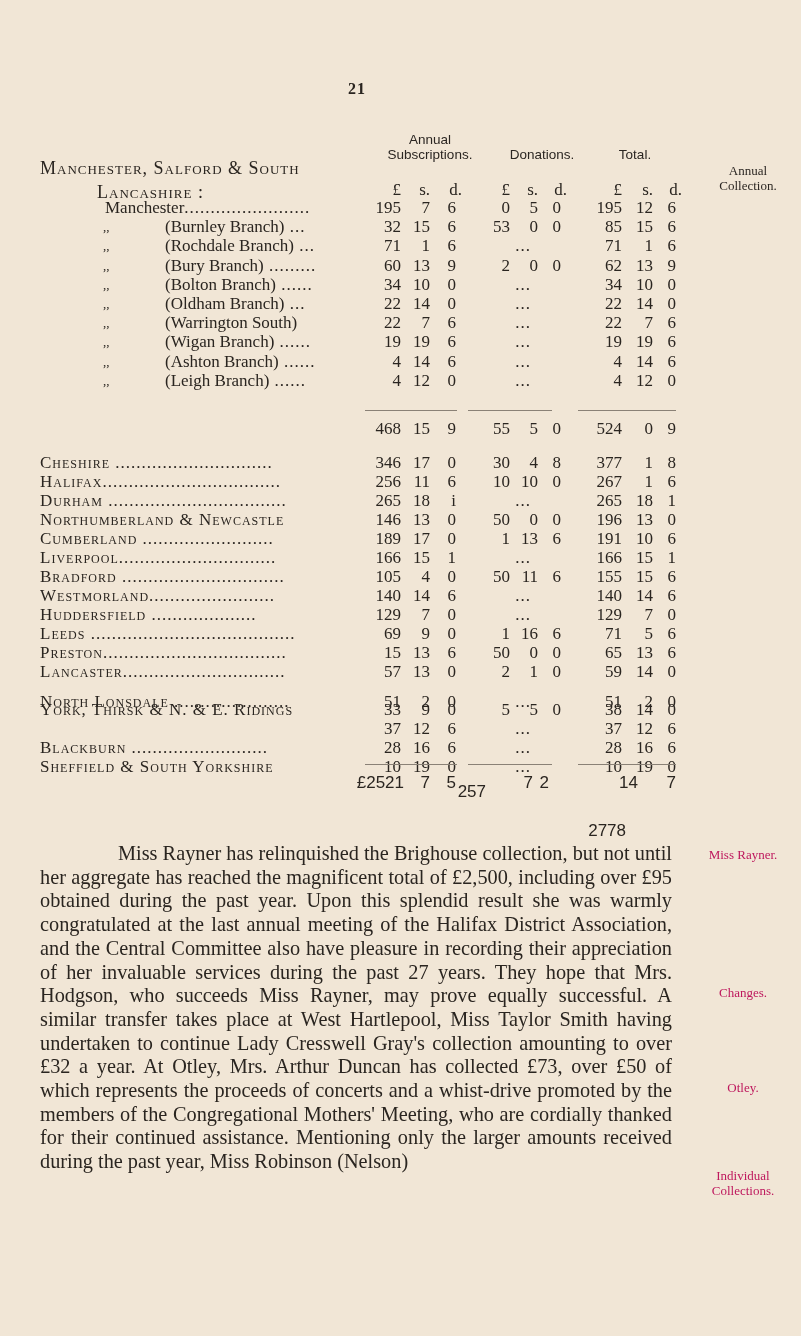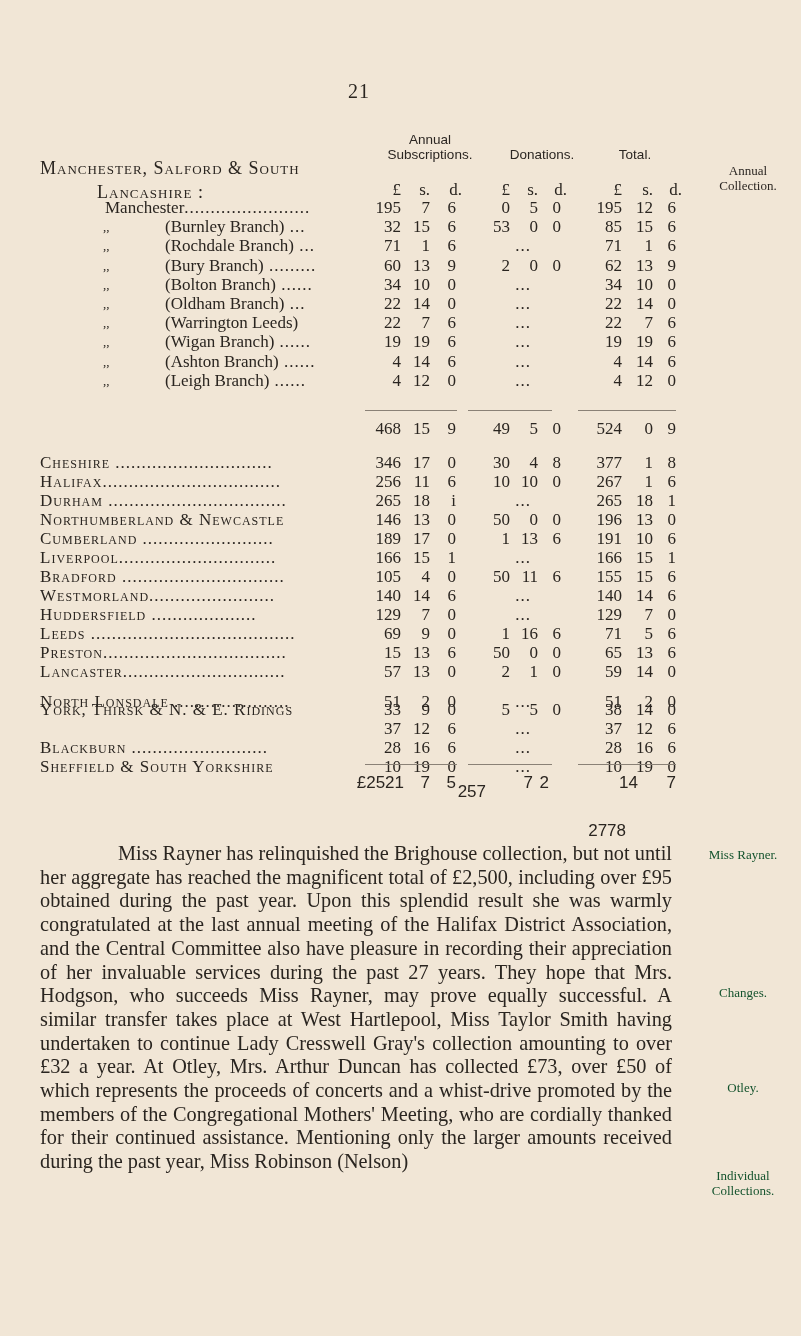--- a/index.html
+++ b/index.html
@@ -6,21 +6,21 @@
   body {
     width: 801px; height: 1336px;
     background: #f1e6d6;
     color: #2a2520;
     font-family: "Liberation Serif", "DejaVu Serif", serif;
     position: relative;
     overflow: hidden;
   }
   .page-number {
     position: absolute; left: 348px; top: 80px;
-    font-size: 20px; font-weight: normal; letter-spacing: 1px;
+    font-size: 16px; font-weight: bold; letter-spacing: 1px;
   }
   .hdr {
     position: absolute; font-family: "Liberation Sans", "DejaVu Sans", sans-serif;
     font-size: 13.5px; text-align: center; line-height: 15px; color: #2b2622;
   }
   .hdr-subs { left: 370px; top: 132px; width: 120px; }
   .hdr-don { left: 497px; top: 147px; width: 90px; }
   .hdr-tot { left: 600px; top: 147px; width: 70px; }
   .hdr-ann { left: 708px; top: 163px; width: 80px; font-family: "Liberation Serif", serif; font-size: 13px; }
 
@@ -57,21 +57,21 @@
   .total-row { font-family: "Liberation Sans Narrow", "Liberation Sans", sans-serif; }
 
   .body-text {
     position: absolute; left: 40px; top: 842px; width: 632px;
     font-size: 20.3px; line-height: 23.7px; text-align: justify;
     font-family: "Liberation Serif", serif;
   }
   .body-text p { margin: 0; text-indent: 78px; }
   .margin-note {
     position: absolute; font-size: 13px; line-height: 15px; text-align: center;
-    font-family: "Liberation Serif", serif; color: #14532d;
+    font-family: "Liberation Serif", serif; color: #be185d;
   }
 </style>
 </head>
 <body>
 
 <div class="page-number">21</div>
 
 <div class="hdr hdr-subs">
   <div>Annual</div>
   <div>Subscriptions.</div>
@@ -167,21 +167,21 @@
       <span class="num c1">22</span>
       <span class="num c2">14</span>
       <span class="num c3">0</span>
       <span class="nil">...</span>
       <span class="num c7">22</span>
       <span class="num c8">14</span>
       <span class="num c9">0</span>
     </div>
     <div class="row" style="top: 313.2px;">
       <span class="ditto">,,</span>
-      <span class="label sub"><span>(Warrington Leeds)</span><span class="dots"></span></span>
+      <span class="label sub"><span>(Warrington South)</span><span class="dots"></span></span>
       <span class="num c1">22</span>
       <span class="num c2">7</span>
       <span class="num c3">6</span>
       <span class="nil">...</span>
       <span class="num c7">22</span>
       <span class="num c8">7</span>
       <span class="num c9">6</span>
     </div>
     <div class="row" style="top: 332.4px;">
       <span class="ditto">,,</span>
@@ -219,21 +219,21 @@
   </div>
 
 <div class="rule" style="left:365px; top:410px; width:92px;"></div>
 <div class="rule" style="left:468px; top:410px; width:84px;"></div>
 <div class="rule" style="left:578px; top:410px; width:98px;"></div>
 
 <div class="row" style="top:419px;">
   <span class="num c1">468</span>
   <span class="num c2">15</span>
   <span class="num c3">9</span>
-  <span class="num c4">49</span>
+  <span class="num c4">55</span>
   <span class="num c5">5</span>
   <span class="num c6">0</span>
   <span class="num c7">524</span>
   <span class="num c8">0</span>
   <span class="num c9">9</span>
 </div>
 
 <div id="district-rows">
     <div class="row" style="top: 453px;">
       <span class="label sc"><span>Cheshire</span><span class="dots"> ..............................</span></span>

